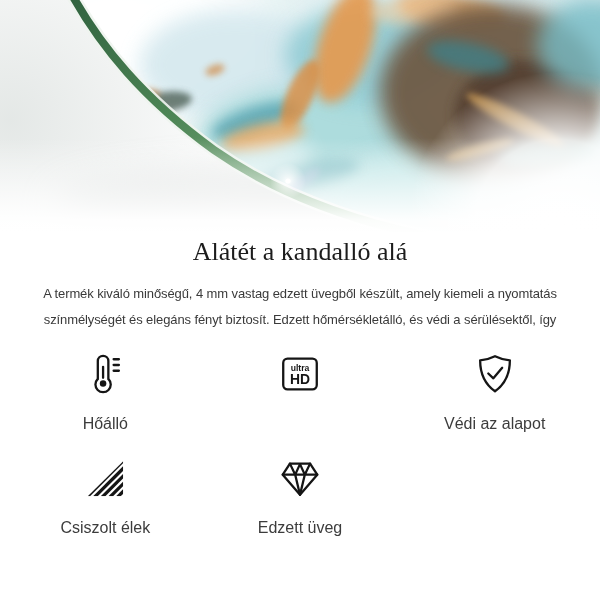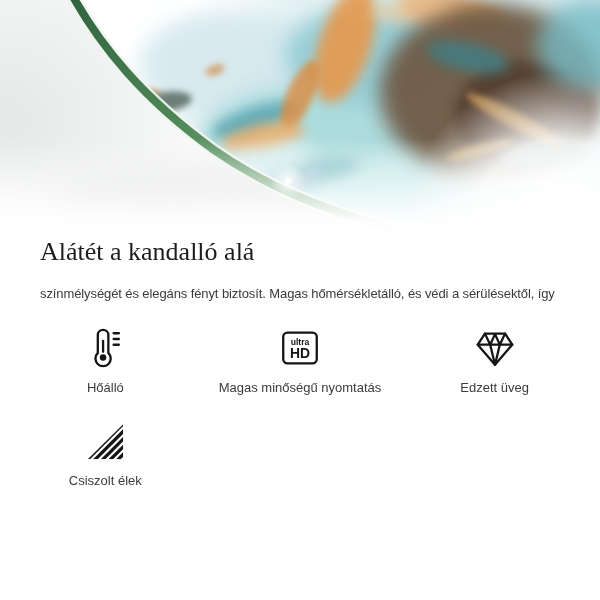--- a/index.html
+++ b/index.html
@@ -1,28 +1,28 @@
 <!DOCTYPE html>
 <html><head>
 <meta charset="utf-8">
 <style>
   html,body{margin:0;padding:0;width:600px;height:600px;overflow:hidden;background:#fff;}
   body{font-family:"Liberation Sans",sans-serif;color:#3a3a3a;}
   .hero{position:relative;width:600px;height:232px;background:#fff;}
   .hero svg{display:block;}
-  .content{padding:0 40px;}
+  .content{padding:0 40px;text-align:center;}
   h1{margin:4px 0 0;font-family:"Liberation Serif",serif;font-weight:400;
      font-size:26px;line-height:1.24;color:#1c1c1c;letter-spacing:0;}
   h1 span{display:block;}
   .desc{margin-top:13px;font-size:13px;line-height:2.0;letter-spacing:-0.1px;color:#3a3a3a;}
   .desc div{white-space:nowrap;}
   .features{margin-top:18px;display:grid;grid-template-columns:repeat(3,1fr);row-gap:22px;padding:0 8px;}
   .feature{display:flex;flex-direction:column;align-items:center;gap:9px;}
   .feature .ficon{width:46px;height:46px;display:flex;align-items:center;justify-content:center;}
-  .feature .flabel{font-size:13px;color:#3c3c3c;text-align:center;line-height:1.2;}
+  .feature .flabel{font-size:16px;color:#3c3c3c;text-align:center;line-height:1.2;margin-top:8px;}
   .ic{stroke:#151515;fill:none;stroke-width:2.4;stroke-linecap:round;stroke-linejoin:round;}
 </style>
 </head>
 <body>
 
 <div class="hero">
   <svg width="600" height="232" viewBox="0 0 600 232">
     <defs>
       <clipPath id="discClip">
         <path d="M 62,-24 C 98,48 148,102 214,150 C 280,196 362,226 460,242 C 522,252 572,256 640,258 L 640,-24 Z"></path>
@@ -126,21 +126,22 @@
     <rect x="0" y="130" width="600" height="102" fill="url(#fadeBottom)"></rect>
     <rect x="370" y="50" width="230" height="182" fill="url(#cornerWhite)"></rect>
   </svg>
 </div>
 
 <div class="content">
   <h1>
     <span>Alátét a kandalló alá</span>
   </h1>
   <div class="desc">
-    <div>színmélységét és elegáns fényt biztosít. Magas hőmérsékletálló, és védi a sérülésektől, így</div>
+    <div>A termék kiváló minőségű, 4 mm vastag edzett üvegből készült, amely kiemeli a nyomtatás</div>
+    <div>színmélységét és elegáns fényt biztosít. Edzett hőmérsékletálló, és védi a sérülésektől, így</div>
   </div>
 </div>
 
 <div class="features">
 
   <div class="feature">
     <span class="ficon">
       <svg width="46" height="46" viewBox="0 0 48 48">
         <path class="ic" d="M16.5,29.6 L16.5,10.5 A5.5,5.5 0 0 1 27.5,10.5 L27.5,29.6 M16.3,29.4 A8,8 0 1 0 27.7,29.4"></path>
         <line class="ic" x1="22" y1="16.5" x2="22" y2="28" stroke-width="3.2"></line>
@@ -154,32 +155,30 @@
   </div>
 
   <div class="feature">
     <span class="ficon">
       <svg width="46" height="46" viewBox="0 0 48 48">
         <rect class="ic" x="6.5" y="8" width="35" height="32" rx="4.5"></rect>
         <text x="24" y="20.5" text-anchor="middle" font-family="Liberation Sans, sans-serif" font-size="9" font-weight="600" fill="#151515">ultra</text>
         <text x="24" y="34.5" text-anchor="middle" font-family="Liberation Sans, sans-serif" font-size="14.5" font-weight="700" fill="#151515">HD</text>
       </svg>
     </span>
-    <span class="flabel">Magas minőségű nyomtatás</span>
-  </div>
-
-
-  <div class="feature">
-    <span class="ficon">
-      <svg width="46" height="46" viewBox="0 0 48 48">
-        <path class="ic" stroke-width="2.2" d="M13.5,9 H34.5 L42,20.5 L24,41.5 L6,20.5 Z"></path>
-        <path class="ic" stroke-width="2" d="M6,20.5 H42 M13.5,9 L19,20.5 L24,9.5 L29,20.5 L34.5,9 M19,20.5 L24,41.5 M29,20.5 L24,41.5"></path>
-      </svg>
-    </span>
-    <span class="flabel">Edzett üveg</span>
+  </div>
+
+  <div class="feature">
+    <span class="ficon">
+      <svg width="46" height="46" viewBox="0 0 48 48">
+        <path class="ic" d="M24,5.5 C29,8 34,9.3 39.5,9.8 C39.5,22 36.5,33 24,42 C11.5,33 8.5,22 8.5,9.8 C14,9.3 19,8 24,5.5 Z"></path>
+        <path class="ic" d="M17,23.5 L22.3,28.5 L31.5,17.5" stroke-width="2.6"></path>
+      </svg>
+    </span>
+    <span class="flabel">Védi az alapot</span>
   </div>
 
   <div class="feature">
     <span class="ficon">
       <svg width="46" height="46" viewBox="0 0 48 48">
         <defs>
             <clipPath id="triClip">
               <path d="M6,43 L43,6.5 L43,43 Z"></path>
             </clipPath>
           </defs>
@@ -188,14 +187,24 @@
           <line x1="13" y1="44" x2="44" y2="13"></line>
           <line x1="21" y1="44" x2="44" y2="21"></line>
           <line x1="29" y1="44" x2="44" y2="29"></line>
           <line x1="37" y1="44" x2="44" y2="37"></line>
         </g>
       </svg>
     </span>
     <span class="flabel">Csiszolt élek</span>
   </div>
 
+  <div class="feature">
+    <span class="ficon">
+      <svg width="46" height="46" viewBox="0 0 48 48">
+        <path class="ic" stroke-width="2.2" d="M13.5,9 H34.5 L42,20.5 L24,41.5 L6,20.5 Z"></path>
+        <path class="ic" stroke-width="2" d="M6,20.5 H42 M13.5,9 L19,20.5 L24,9.5 L29,20.5 L34.5,9 M19,20.5 L24,41.5 M29,20.5 L24,41.5"></path>
+      </svg>
+    </span>
+    <span class="flabel">Edzett üveg</span>
+  </div>
+
 
 </div>
 
 </body></html>

